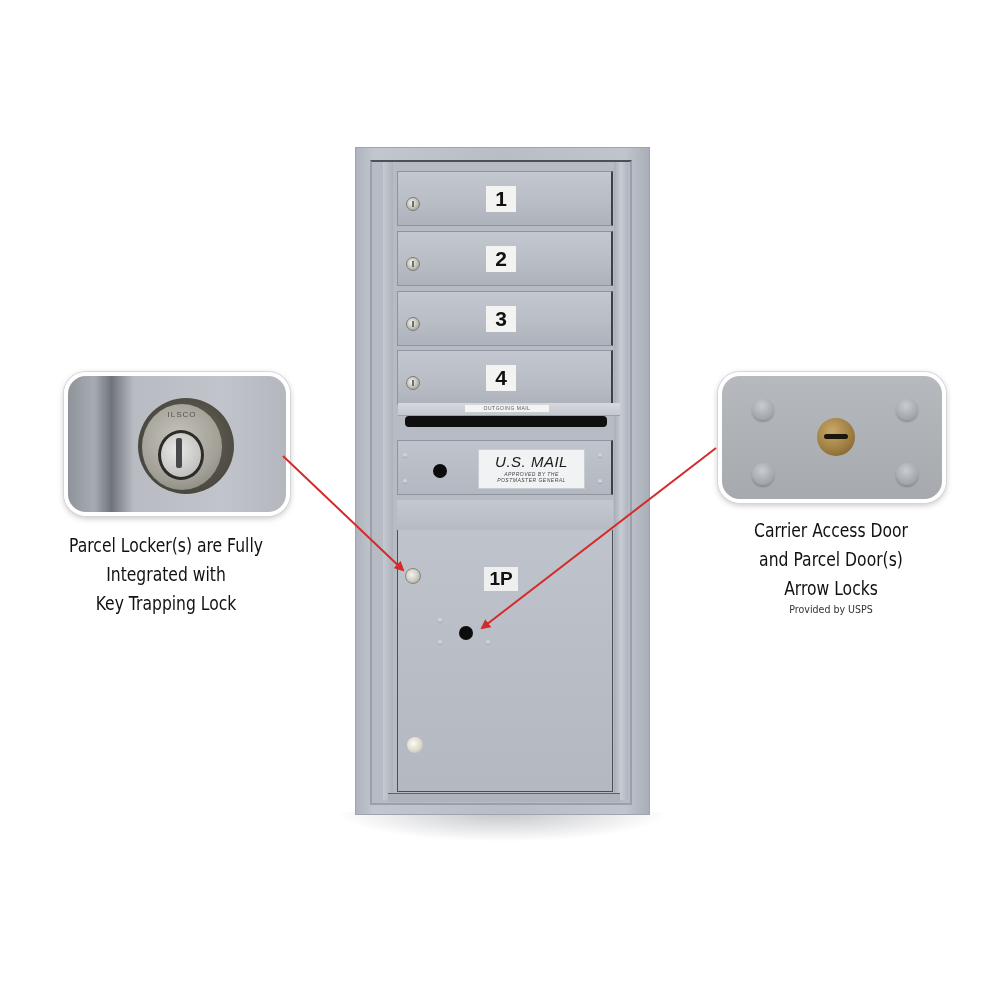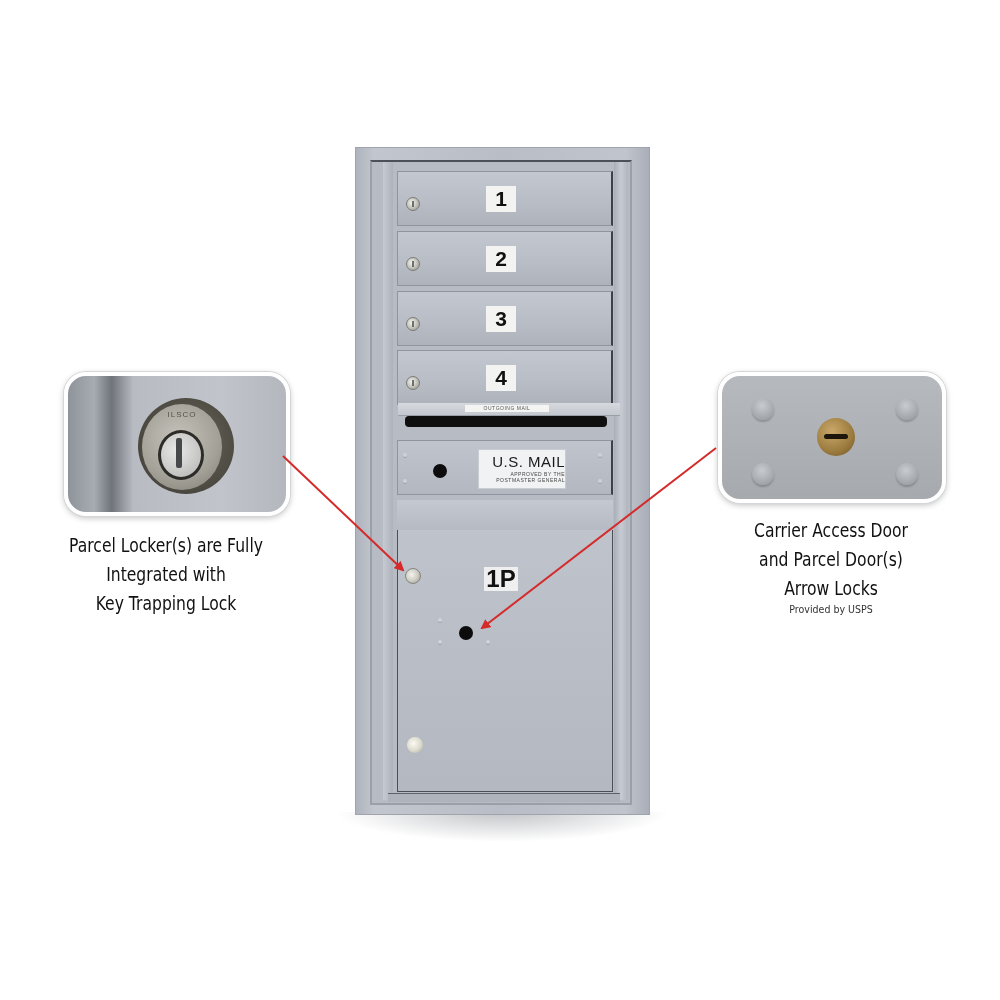--- a/index.html
+++ b/index.html
@@ -31,36 +31,36 @@
 
   .out-mail-strip { position: absolute; left: 398px; top: 403px; width: 222px; height: 12px;
           background: linear-gradient(180deg, #d6d9de, #c4c8cf); border-bottom: 1px solid #9aa0aa; }
   .out-mail-text { position: absolute; left: 465px; top: 405px; width: 84px; height: 7px; background: #f4f4f2;
           font-size: 5px; line-height: 7px; text-align: center; color: #555; letter-spacing: 0.5px; overflow: hidden; }
   .mail-slot { position: absolute; left: 405px; top: 416px; width: 202px; height: 11px; background: #0f0f10; border-radius: 4px; }
 
   .carrier-door { position: absolute; left: 397px; top: 440px; width: 216px; height: 55px; box-sizing: border-box;
           background: linear-gradient(180deg, #c0c4cc, #b3b7c0); border: 1px solid #8f949e; border-right: 2px solid #3d4047; }
   .carrier-lock { position: absolute; left: 35px; top: 23px; width: 14px; height: 14px; border-radius: 50%; background: #0c0c0d; }
-  .usmail-plate { position: absolute; left: 80px; top: 8px; width: 88px; height: 40px; background: #f1f2f3;
-          border: 1px solid #c9ccd1; box-sizing: border-box; text-align: right; }
+  .usmail-plate { position: absolute; left: 80px; top: 8px; width: 107px; height: 40px; background: #f1f2f3;
+          border: 1px solid #c9ccd1; box-sizing: border-box; text-align: center; font-style: italic; }
   .usmail-title { font-size: 15px; line-height: 18px; margin-top: 3px; color: #1a1a1a; letter-spacing: 0.5px; }
   .usmail-sub { font-size: 5px; line-height: 6px; color: #444; letter-spacing: 0.5px; }
   .rivet { position: absolute; width: 4px; height: 4px; border-radius: 50%; background: #cfd2d8; box-shadow: 0 1px 0 #9da2ab; }
 
   .divider-band { position: absolute; left: 397px; top: 500px; width: 216px; height: 30px;
           background: linear-gradient(180deg, #c4c8d0, #b6bac3); border-bottom: 1px solid #9aa0aa; }
 
   .parcel-door { position: absolute; left: 397px; top: 530px; width: 216px; height: 262px; box-sizing: border-box;
           background: linear-gradient(180deg, #bfc3cb 0%, #b9bdc6 50%, #b3b8c1 100%);
           border: 1px solid #4a4e55; border-top: none; }
   .parcel-lock { position: absolute; left: 7px; top: 38px; width: 16px; height: 16px; border-radius: 50%;
           background: radial-gradient(circle at 40% 40%, #f3f2ec 0%, #cfcfc6 50%, #96968f 100%); border: 1px solid #858680; box-sizing: border-box; }
   .parcel-label { position: absolute; left: 86px; top: 37px; width: 34px; height: 24px; background: #eeefee;
-          font-weight: bold; font-size: 24px; line-height: 24px; text-align: center; color: #111; }
+          font-weight: bold; font-size: 19px; line-height: 24px; text-align: center; color: #111; }
   .parcel-arrow-lock { position: absolute; left: 61px; top: 96px; width: 14px; height: 14px; border-radius: 50%; background: #0c0c0d; }
   .parcel-knob { position: absolute; left: 9px; top: 207px; width: 16px; height: 16px; border-radius: 50%;
           background: radial-gradient(circle at 40% 40%, #fbfaf2 0%, #dcdacd 55%, #a9a89e 100%); }
   .bottom-lip { position: absolute; left: 388px; top: 793px; width: 232px; height: 8px; background: #aeb3bc; border-top: 1px solid #5d6168; }
 
   
   .callout { position: absolute; border-radius: 22px; overflow: hidden; box-sizing: border-box;
           border: 4px solid #ffffff; box-shadow: 0 0 0 1px #d4d6d9, 0 2px 6px rgba(0,0,0,0.25); }
   .callout-left { left: 64px; top: 372px; width: 226px; height: 144px;
           background: linear-gradient(90deg, #8f949b 0%, #a7abb2 12%, #6f737a 20%, #b8bcc2 30%, #c1c5cb 70%, #b4b8be 100%); }

